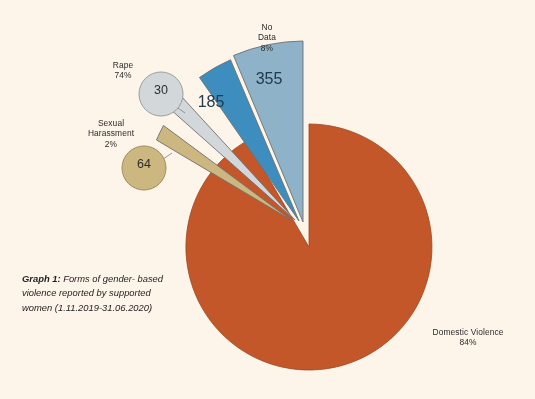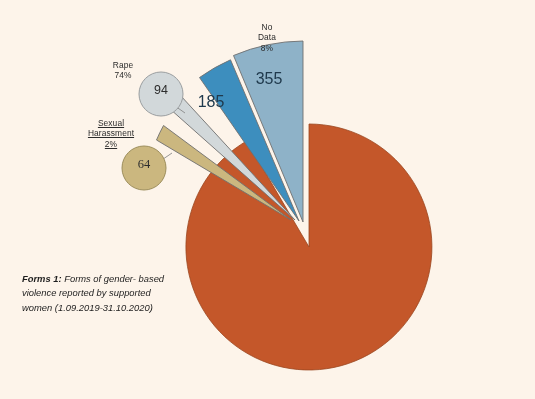--- a/index.html
+++ b/index.html
@@ -31,42 +31,42 @@
     color: #2b2b2b;
     font-size: 8.4px;
     line-height: 1.22;
     text-align: center;
     letter-spacing: 0.1px;
     white-space: pre-line;
   }
   #label-no-data   { left: 243px; top: 22px;  width: 48px; }
   #label-other     { left: 180px; top: 60px;  width: 48px; }
   #label-rape      { left: 100px; top: 60px;  width: 46px; }
-  #label-sexual    { left: 78px;  top: 118px; width: 66px; text-decoration: underline; }
+  #label-sexual    { left: 78px;  top: 118px; width: 66px; }
   #label-domestic  { left: 415px; top: 327px; width: 106px; text-align: center; }
 
   .slice-value {
     position: absolute;
     color: #203a4d;
     font-size: 16px;
     font-weight: 400;
     text-align: center;
   }
   #value-no-data { left: 248px; top: 70px; width: 42px; }
   #value-other   { left: 190px; top: 93px; width: 42px; }
 
   .bubble-value {
     position: absolute;
     font-size: 12.5px;
     color: #2d2d2d;
     text-align: center;
     width: 40px;
   }
   #bubble-value-rape   { left: 141px; top: 83px; }
-  #bubble-value-sexual { left: 124px; top: 157px; font-family: Liberation Serif, serif; }
+  #bubble-value-sexual { left: 124px; top: 157px; }
 
   #caption {
     position: absolute;
     left: 22px;
     top: 272px;
     width: 148px;
     font-size: 9.4px;
     line-height: 1.52;
     font-style: italic;
     color: #1d1d1d;
@@ -101,22 +101,24 @@
   </svg>
 
   <div class="callout" id="label-no-data">No
 Data
 8%</div>
   <div class="callout" id="label-rape">Rape
 74%</div>
   <div class="callout" id="label-sexual">Sexual
 Harassment
 2%</div>
+  <div class="callout" id="label-domestic">Domestic Violence
+84%</div>
 
   <div class="slice-value" id="value-no-data">355</div>
   <div class="slice-value" id="value-other">185</div>
 
-  <div class="bubble-value" id="bubble-value-rape">94</div>
+  <div class="bubble-value" id="bubble-value-rape">30</div>
   <div class="bubble-value" id="bubble-value-sexual">64</div>
 
-  <div id="caption"><b>Forms 1:</b><span> Forms of gender- based violence reported by supported women (1.09.2019-31.10.2020)</span></div>
+  <div id="caption"><b>Graph 1:</b><span> Forms of gender- based violence reported by supported women (1.11.2019-31.06.2020)</span></div>
 
 </div>
 
 </body></html>

